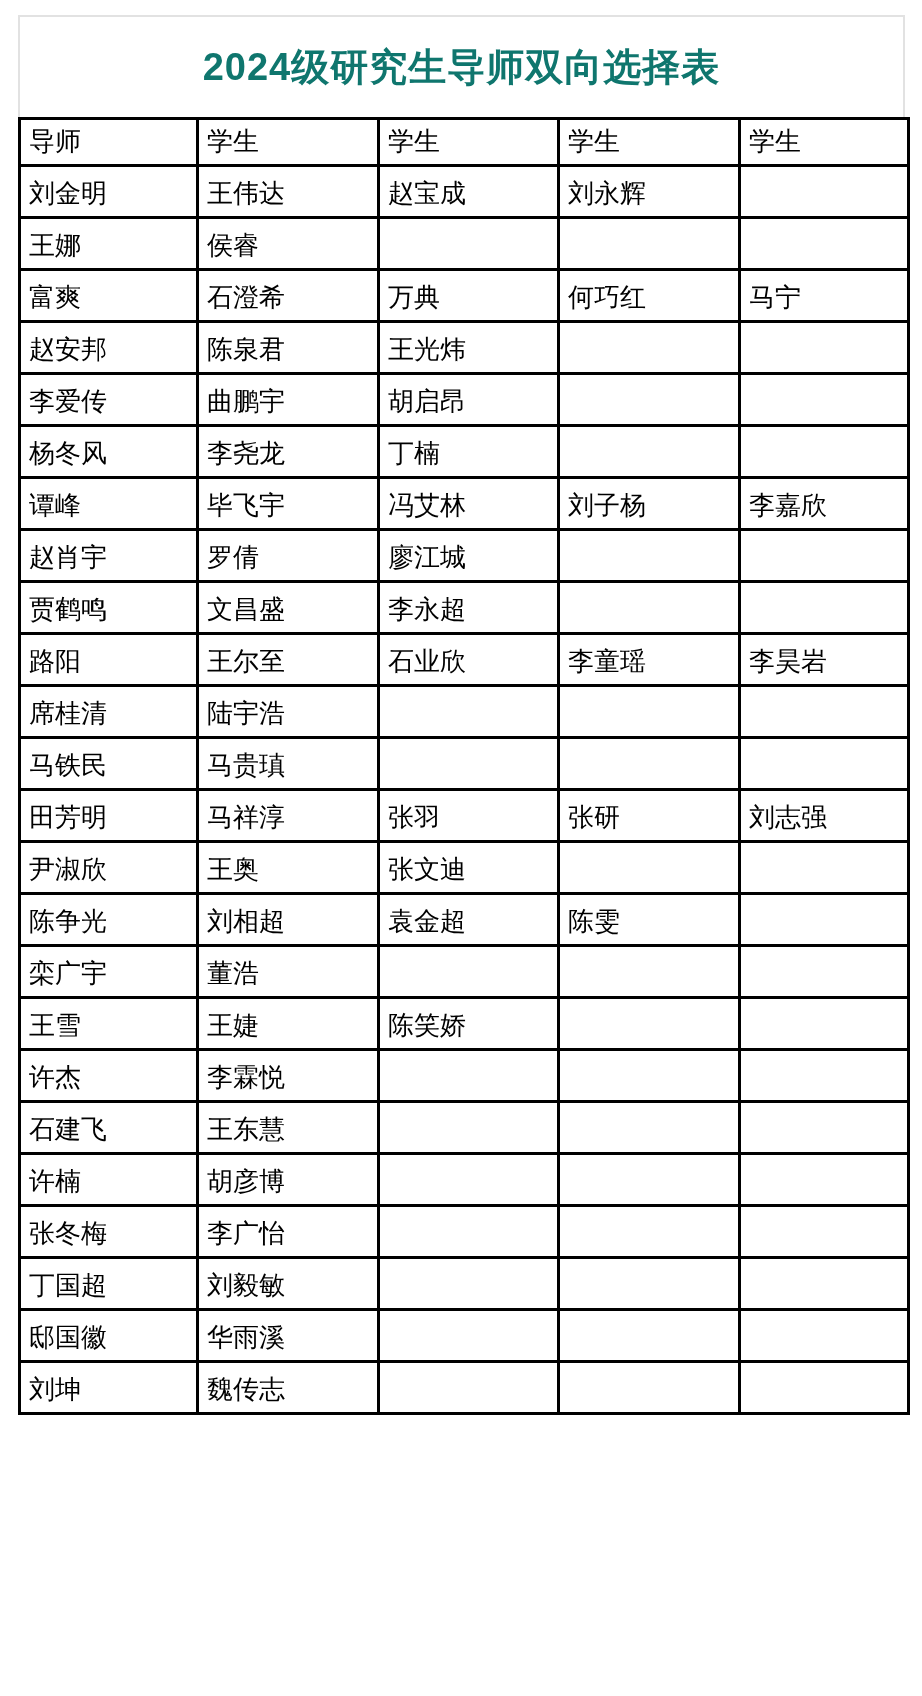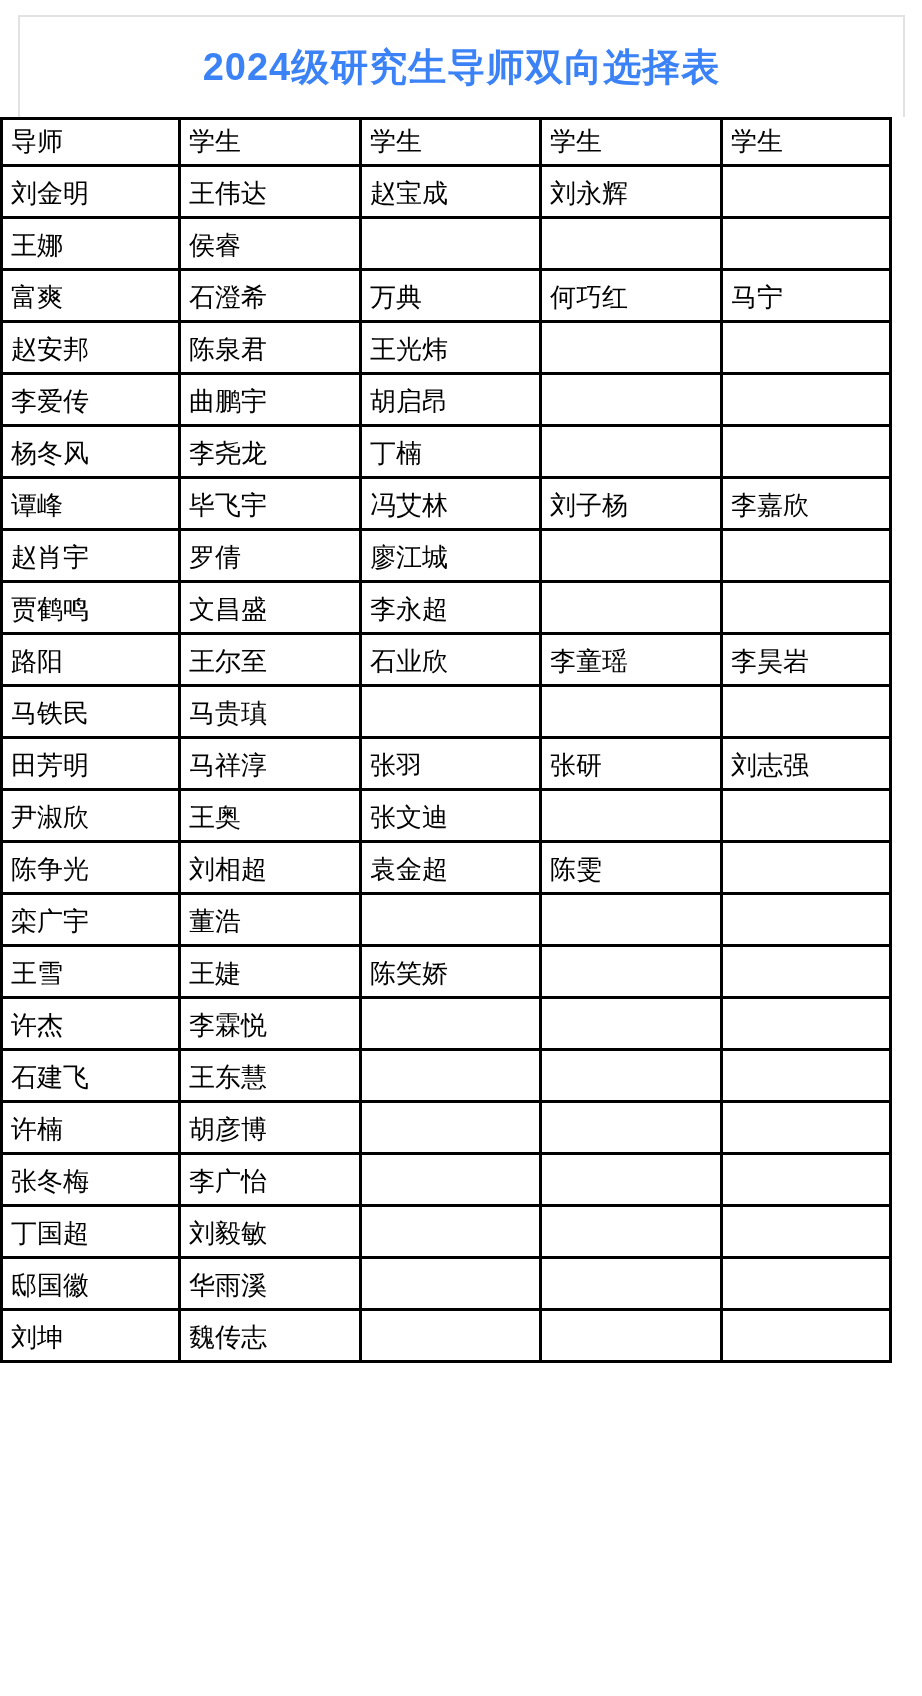--- a/index.html
+++ b/index.html
@@ -26,26 +26,27 @@
     display: flex;
     align-items: center;
     justify-content: center;
   }
   .page-title {
     margin: 0;
     font-family: "Liberation Sans", sans-serif;
     font-weight: bold;
     font-size: 38px;
     letter-spacing: 1px;
-    color: #3b82f6;
+    color: #0f766e;
     white-space: nowrap;
   }
   table.selection-table {
     border-collapse: collapse;
     table-layout: fixed;
+    margin-left: 18px;
     width: 889px;
     padding-left: 20px;
   }
   table.selection-table col.c0 { width: 178px; }
   table.selection-table col.c1 { width: 181px; }
   table.selection-table col.c2 { width: 180px; }
   table.selection-table col.c3 { width: 181px; }
   table.selection-table col.c4 { width: 169px; }
   table.selection-table th,
   table.selection-table td {
@@ -155,20 +156,27 @@
           <td></td>
         </tr>
         <tr>
           <td>路阳</td>
           <td>王尔至</td>
           <td>石业欣</td>
           <td>李童瑶</td>
           <td>李昊岩</td>
         </tr>
         <tr>
+          <td>席桂清</td>
+          <td>陆宇浩</td>
+          <td></td>
+          <td></td>
+          <td></td>
+        </tr>
+        <tr>
           <td>马铁民</td>
           <td>马贵瑱</td>
           <td></td>
           <td></td>
           <td></td>
         </tr>
         <tr>
           <td>田芳明</td>
           <td>马祥淳</td>
           <td>张羽</td>

